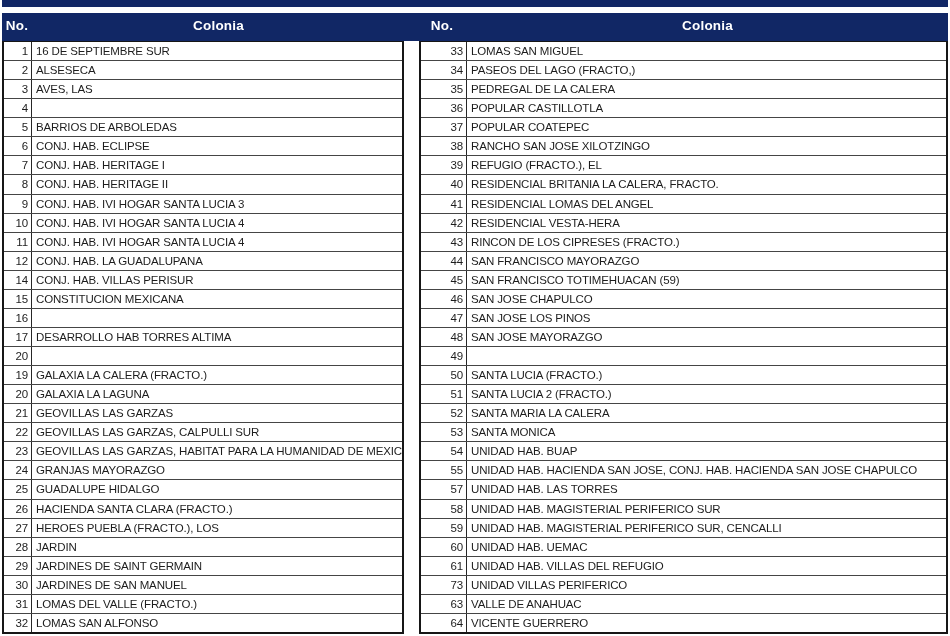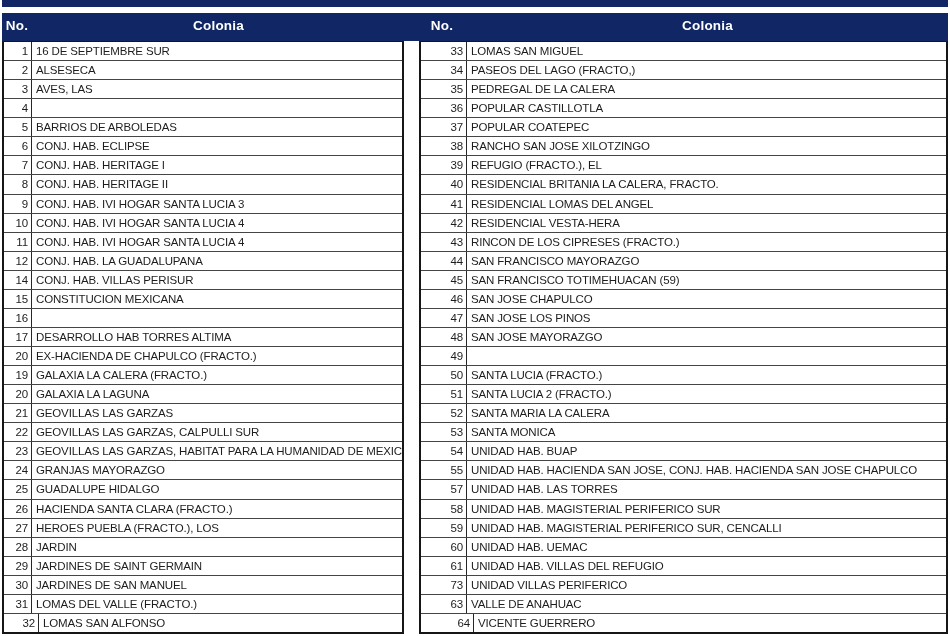--- a/index.html
+++ b/index.html
@@ -51,21 +51,21 @@
   .table-left  { left: 2px;   width: 402px; }
   .table-right { left: 419px; width: 529px; }
 
   .t-row {
     flex: 1 1 0;
     display: flex;
     align-items: stretch;
     border-bottom: 1px solid #454545;
     overflow: hidden;
   }
-  .t-row:last-child { border-bottom: none; margin-left: 7px; }
+  .t-row:last-child { border-bottom: none; }
 
   .cell {
     display: flex;
     align-items: center;
     font-size: 11.5px;
     color: #1d1d1d;
     letter-spacing: -0.15px;
     white-space: nowrap;
     overflow: hidden;
   }
@@ -154,21 +154,20 @@
       </div>
       <div class="t-row">
         <div class="cell cell-no">16</div>
       </div>
       <div class="t-row">
         <div class="cell cell-no">17</div>
         <div class="cell cell-colonia">DESARROLLO HAB TORRES ALTIMA</div>
       </div>
       <div class="t-row">
         <div class="cell cell-no">20</div>
-        <div class="cell cell-colonia">EX-HACIENDA DE CHAPULCO (FRACTO.)</div>
       </div>
       <div class="t-row">
         <div class="cell cell-no">19</div>
         <div class="cell cell-colonia">GALAXIA LA CALERA (FRACTO.)</div>
       </div>
       <div class="t-row">
         <div class="cell cell-no">20</div>
         <div class="cell cell-colonia">GALAXIA LA LAGUNA</div>
       </div>
       <div class="t-row">

